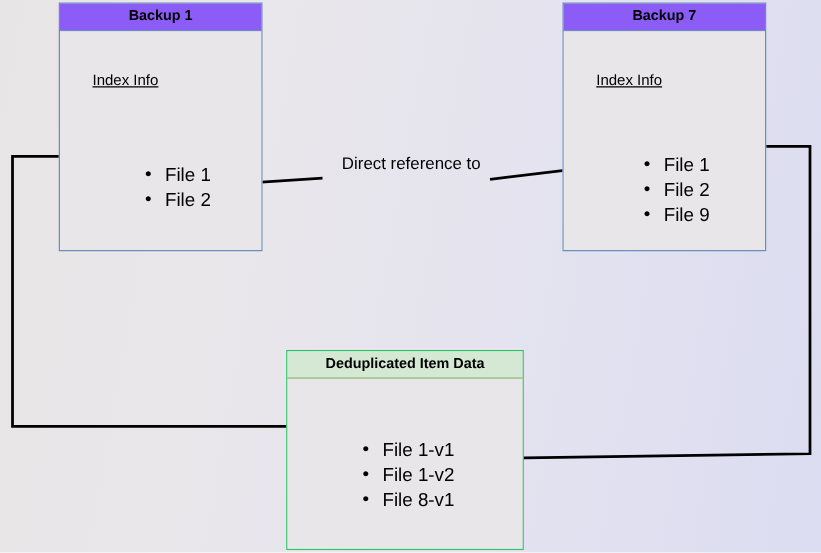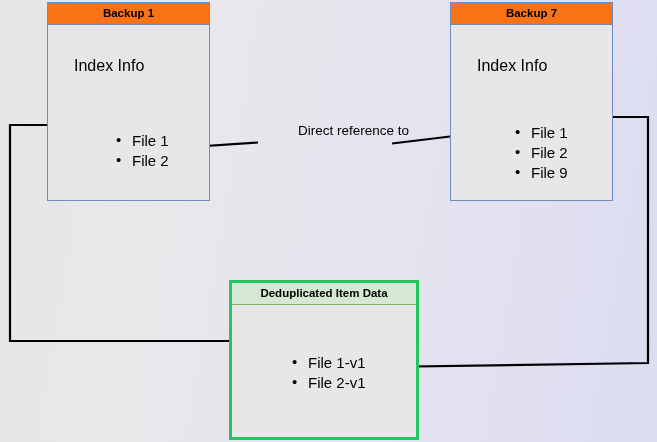--- a/index.html
+++ b/index.html
@@ -29,52 +29,53 @@
   }
   .node {
     position: absolute;
     box-sizing: border-box;
     background: #e8e6e8;
   }
   .node.blue {
     border: 1px solid #6c8ebf;
   }
   .node.green {
-    border: 3px solid #22c55e;
+    border: 1px solid #22c55e;
   }
   .node-header {
     box-sizing: border-box;
     height: 22px;
     line-height: 20px;
     text-align: center;
     font-size: 11.5px;
     font-weight: bold;
     color: #000;
   }
   .node.blue > .node-header {
-    background: #f97316;
+    background: #8b5cf6;
     border-bottom: 1px solid #6c8ebf;
   }
   .node.green > .node-header {
     background: #d5e8d4;
     border-bottom: 1px solid #82b366;
   }
   .node-body {
     position: relative;
     box-sizing: border-box;
     height: calc(100% - 22px);
     background: #e8e6e8;
   }
   .index-label {
     position: absolute;
     left: 26px;
     top: 32px;
-    font-size: 16px;
+    font-size: 12px;
     color: #000;
     white-space: nowrap;
+    text-decoration: underline;
   }
   .file-list {
     position: absolute;
     margin: 16px;
     padding: 0;
     list-style: none;
   }
   .file-list li {
     font-size: 15px;
     color: #000;
@@ -85,21 +86,21 @@
   }
   .file-list li::before {
     content: "\2022";
     position: absolute;
     left: 0;
     top: -1px;
     font-size: 15px;
   }
   .edge-label {
     position: absolute;
-    text-align: right;
+    text-align: center;
     font-size: 13.5px;
     line-height: 17px;
     color: #000;
     white-space: nowrap;
   }
   .edge-label div { display: block; }
 </style>
 </head>
 <body>
 
@@ -150,21 +151,22 @@
         <li>File 9</li>
       </ul>
     </div>
   </div>
 
   <div class="node green" style="left:229px; top:280px; width:190px; height:160px;">
     <div class="node-header">Deduplicated Item Data</div>
     <div class="node-body">
       <ul class="file-list" style="left:44px; top:32px;">
         <li>File 1-v1</li>
-        <li>File 2-v1</li>
+        <li>File 1-v2</li>
+        <li>File 8-v1</li>
       </ul>
     </div>
   </div>
 
   <div class="edge-label" style="left:249px; top:122px; width:160px;">
     <div>Direct reference to</div>
   </div>
 
 </div>
 

